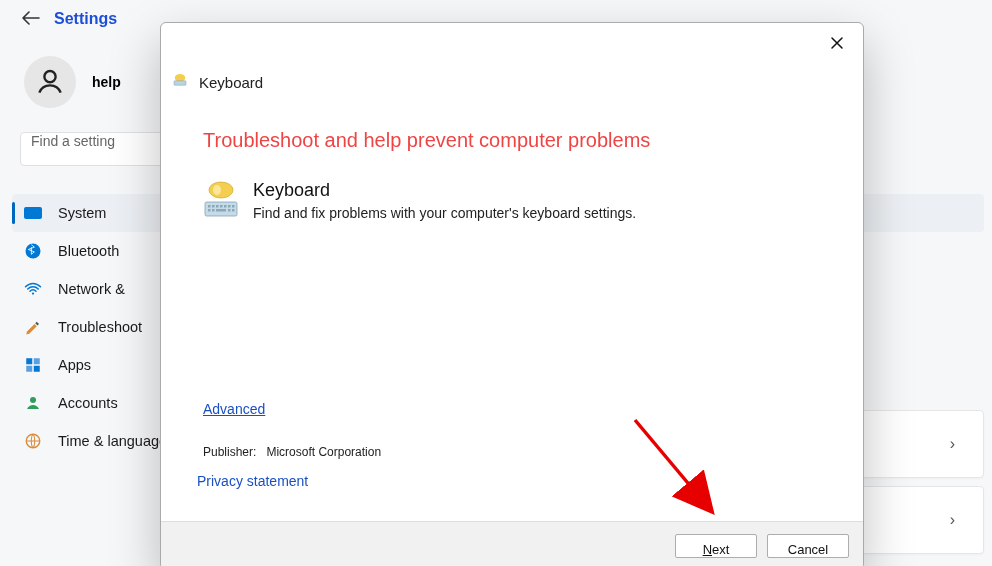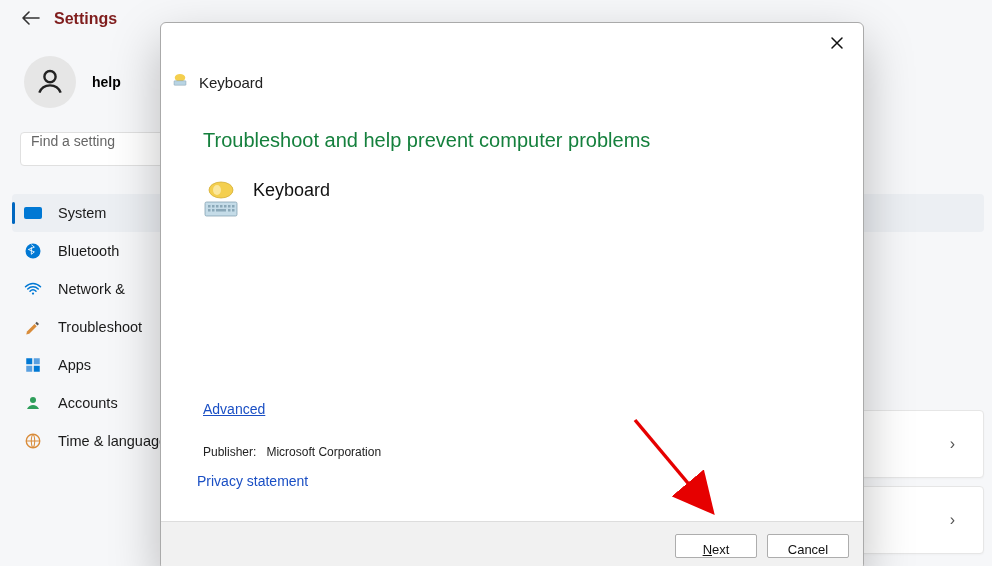--- a/index.html
+++ b/index.html
@@ -2,21 +2,21 @@
 <html><head>
 <meta charset="utf-8">
 <style>
   * { box-sizing: border-box; margin: 0; padding: 0; font-family: "Segoe UI", Arial, sans-serif; }
   body { width: 992px; height: 566px; background: #f3f3f3; position: relative; overflow: hidden; }
 
   
   .settings-bg { position: absolute; inset: 0; background: #f6f7f9; }
   .settings-header { display: flex; align-items: center; gap: 16px; padding: 10px 22px; }
   .back-arrow { width: 16px; height: 16px; cursor: pointer; }
-  .settings-title { font-size: 16px; font-weight: 600; color: #7f1d1d; }
+  .settings-title { font-size: 16px; font-weight: 600; color: #1d4ed8; }
   .profile-row { display: flex; align-items: center; gap: 16px; padding: 18px 24px 8px; }
   .avatar { width: 52px; height: 52px; border-radius: 50%; background: #e6e6e6; display: flex; align-items: center; justify-content: center; }
   .profile-text { font-size: 14px; font-weight: 600; }
   .search-box { margin: 16px 20px 8px; width: 260px; height: 34px; background: #fff; border: 1px solid #e0e0e0; border-radius: 4px; display: flex; align-items: flex-start; padding: 0 10px; color: #666; font-size: 14px; }
   .nav-list { padding: 20px 8px 0 12px; }
   .nav-item { display: flex; align-items: center; gap: 16px; padding: 10px 12px; border-radius: 4px; font-size: 14.5px; color: #1a1a1a; cursor: pointer; position: relative; }
   .nav-item.selected { background: #eceff3; }
   .nav-item.selected::before { content: ""; position: absolute; left: 0; top: 8px; bottom: 8px; width: 3px; background: #0067c0; border-radius: 2px; }
   .nav-icon { width: 18px; height: 18px; display: inline-flex; align-items: center; justify-content: center; font-size: 16px; }
   .icon-box { width: 18px; height: 12px; border-radius: 2px; }
@@ -27,21 +27,21 @@
 
   
   .modal { position: absolute; left: 160px; top: 2px; width: 704px; height: 548px; background: #fff; border: 1px solid #aaa; border-radius: 6px; box-shadow: 0 20px 50px rgba(0,0,0,0.25); display: flex; flex-direction: column; margin-top: 20px; }
   .modal-top { display: flex; justify-content: flex-end; padding: 6px 8px 0; }
   .close-btn { width: 36px; height: 28px; display: flex; align-items: center; justify-content: center; cursor: pointer; border-radius: 4px; }
 
   .modal-title-row { display: flex; align-items: center; gap: 10px; padding: 14px 10px 0; }
   .modal-title { font-size: 15px; color: #222; }
 
   .modal-body { flex: 1; padding: 36px 42px 0; position: relative; }
-  .headline { font-size: 20px; color: #15803d; margin-bottom: 28px; }
+  .headline { font-size: 20px; color: #ef4444; margin-bottom: 28px; }
   .section-row { display: flex; gap: 14px; align-items: flex-start; }
   .kb-icon { width: 36px; }
   .section-title { font-size: 18px; color: #111; margin-bottom: 4px; }
   .section-desc { font-size: 14px; color: #222; }
 
   .adv-link { color: #1a4fc4; text-decoration: underline; font-size: 14px; cursor: pointer; position: absolute; bottom: 104px; left: 42px; }
   .publisher-row { position: absolute; bottom: 62px; left: 42px; font-size: 12px; color: #222; }
   .privacy-link { position: absolute; bottom: 32px; left: 36px; color: #1a4fc4; font-size: 14px; cursor: pointer; }
 
   .modal-footer { height: 48px; border-top: 1px solid #ddd; background: #f1f1f1; display: flex; align-items: center; justify-content: flex-end; gap: 10px; padding: 0 14px; border-radius: 0 0 6px 6px; }
@@ -190,20 +190,21 @@
             <rect x="5" y="29" width="2.5" height="2.5"></rect>
               <rect x="9" y="29" width="2.5" height="2.5"></rect>
               <rect x="13" y="29" width="10" height="2.5"></rect>
               <rect x="25" y="29" width="2.5" height="2.5"></rect>
               <rect x="29" y="29" width="2.5" height="2.5"></rect>
           </g>
         </svg>
       </div>
       <div>
         <div class="section-title">Keyboard</div>
+        <div class="section-desc">Find and fix problems with your computer's keyboard settings.</div>
       </div>
     </div>
 
     <a class="adv-link">Advanced</a>
     <div class="publisher-row">
       <span>Publisher:</span>
       &nbsp;&nbsp;<span>Microsoft Corporation</span>
     </div>
     <a class="privacy-link">Privacy statement</a>
   </div>

